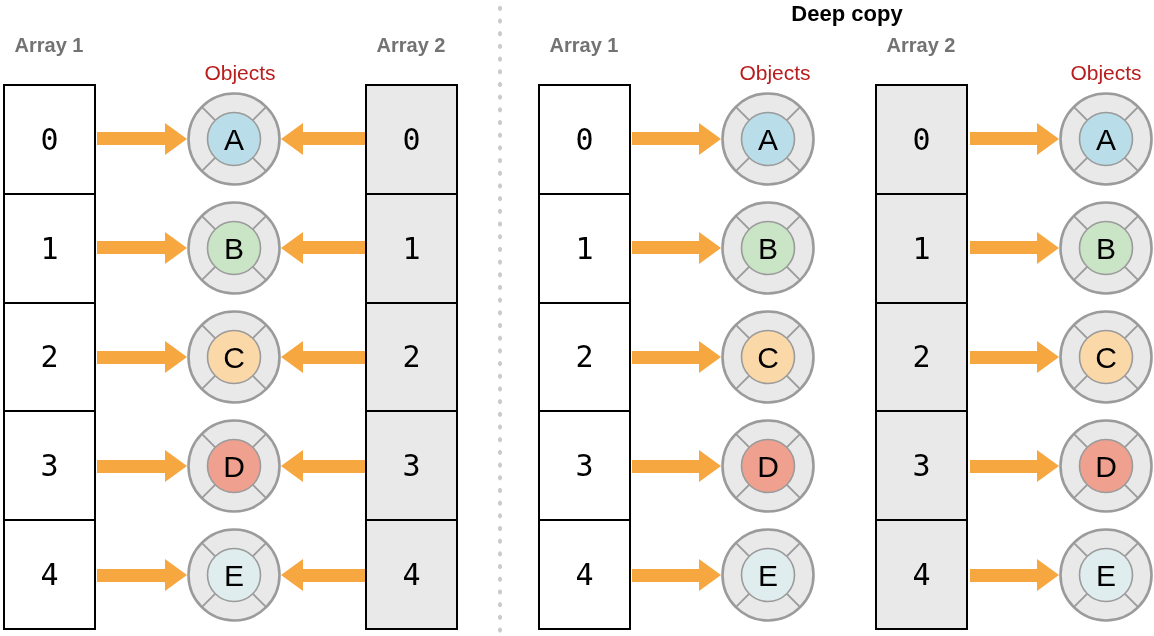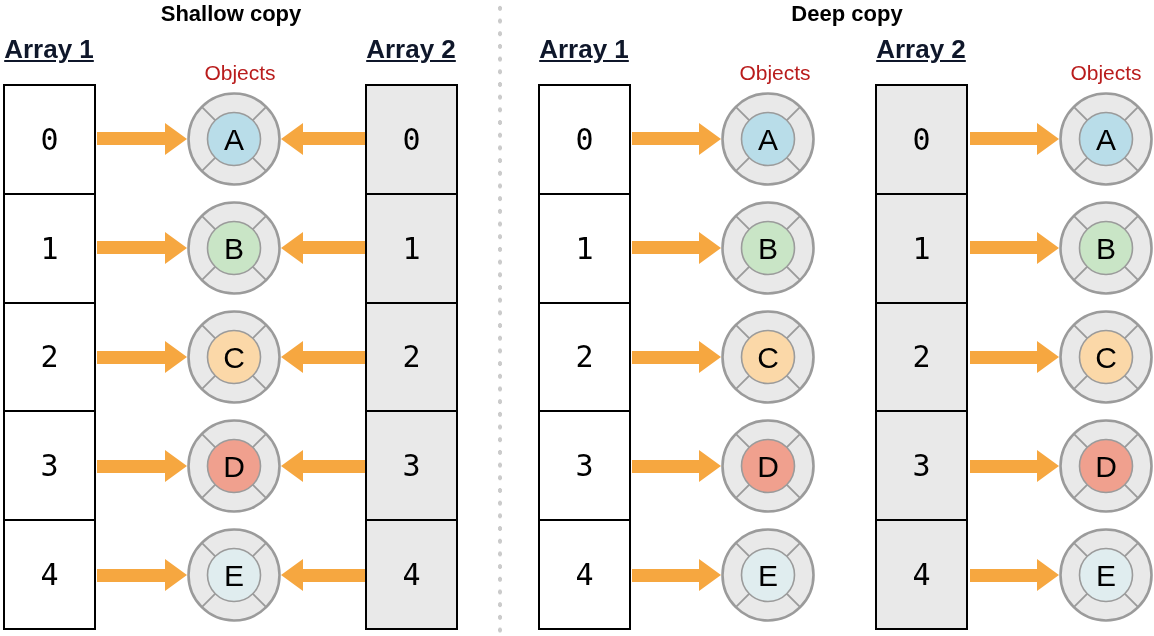--- a/index.html
+++ b/index.html
@@ -1,40 +1,39 @@
 <!DOCTYPE html>
 <html><head>
 <meta charset="utf-8">
 <style>
   html,body{margin:0;padding:0;background:#fff;}
   .canvas{position:relative;width:1154px;height:636px;background:#fff;overflow:hidden;
           font-family:"Liberation Sans",sans-serif;}
   .abs{position:absolute;}
   .title{font-weight:bold;font-size:22px;color:#000;transform:translateX(-50%);white-space:nowrap;}
-  .arr-label{font-weight:bold;font-size:26px;color:#0f172a;transform:translateX(-50%);white-space:nowrap;text-decoration:underline;}
+  .arr-label{font-weight:bold;font-size:20px;color:#737373;transform:translateX(-50%);white-space:nowrap;}
   .obj-label{font-size:21px;color:#b91c1c;transform:translateX(-50%);white-space:nowrap;}
   .array-col{box-sizing:border-box;border:2px solid #000;display:flex;flex-direction:column;}
   .cell{flex:1;display:flex;align-items:center;justify-content:center;
         font-family:"DejaVu Sans Mono",monospace;font-size:30px;color:#000;
         border-bottom:2px solid #000;}
   .cell:last-child{border-bottom:none;}
   .arrow{position:absolute;height:32px;}
   .shaft{position:absolute;top:9.5px;height:13px;}
   .head{position:absolute;top:0;width:0;height:0;
         border-top:16px solid transparent;border-bottom:16px solid transparent;}
   .divider{position:absolute;top:2px;bottom:0;width:6px;background-repeat:repeat-y;
            background-position:center top;}
   svg{display:block;}
 </style>
 </head>
 <body>
 
 <div class="canvas" id="diagram">
   <div class="divider" id="divider" style="left: 497px; background-image: radial-gradient(circle, rgb(203, 203, 203) 0px, rgb(203, 203, 203) 2.3px, transparent 2.5px); background-size: 6px 12.7px;"></div>
-<div class="abs title" style="left: 231px; top: 1px;">Shallow copy</div>
     <div class="abs arr-label" style="left: 49px; top: 34px;">Array 1</div>
     <div class="abs array-col" style="left: 3px; top: 84px; width: 93px; height: 546px; background: rgb(255, 255, 255); border-color: rgb(0, 0, 0);">
       <div class="cell" style="border-color: rgb(0, 0, 0);">0</div>
       <div class="cell" style="border-color: rgb(0, 0, 0);">1</div>
       <div class="cell" style="border-color: rgb(0, 0, 0);">2</div>
       <div class="cell" style="border-color: rgb(0, 0, 0);">3</div>
       <div class="cell" style="border-color: rgb(0, 0, 0);">4</div>
     </div>
     <div class="abs arr-label" style="left: 411px; top: 34px;">Array 2</div>
     <div class="abs array-col" style="left: 365px; top: 84px; width: 93px; height: 546px; background: rgb(233, 233, 233); border-color: rgb(0, 0, 0);">

